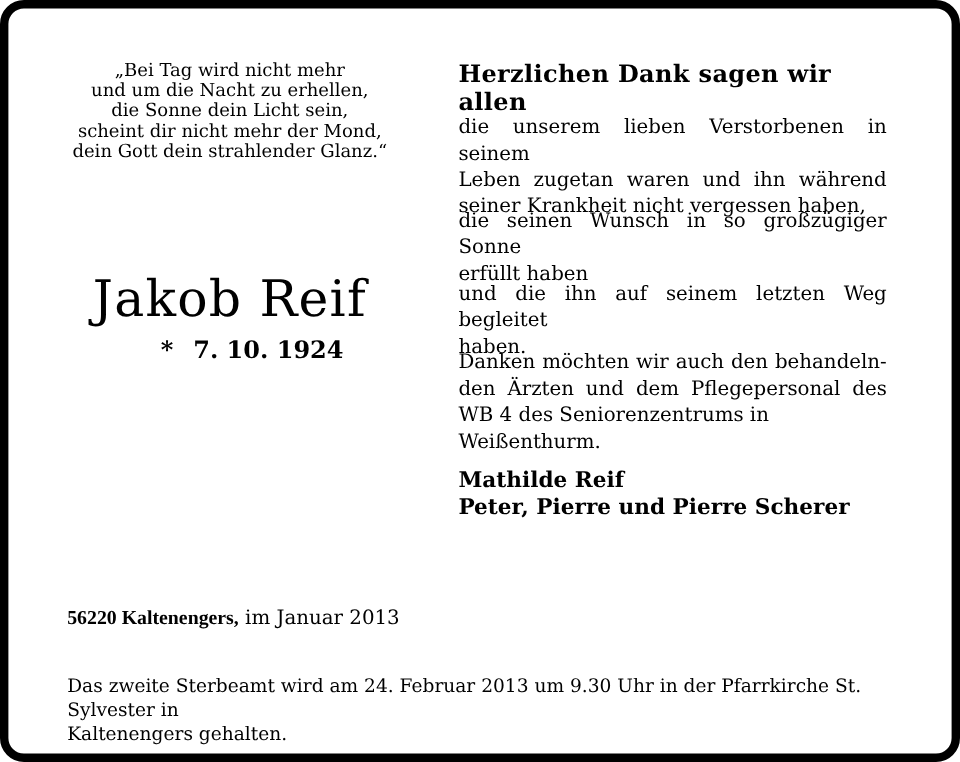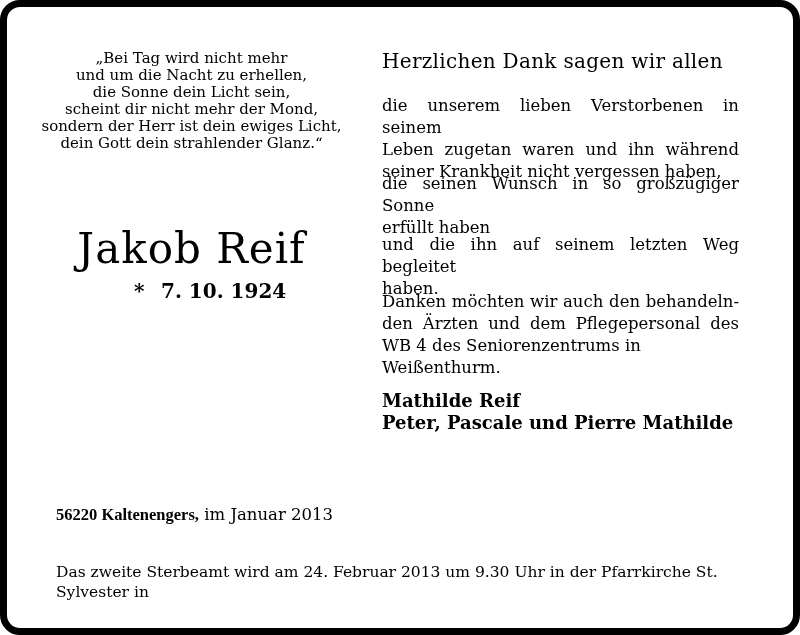--- a/index.html
+++ b/index.html
@@ -54,21 +54,21 @@
     width: 19px;
   }
   .dates .indent {
     padding-left: 8px;
   }
   .thanks-heading {
     position: absolute;
     top: 49px; left: 382px;
     width: 360px;
     font-size: 20px;
-    font-weight: normal;
+    font-weight: bold;
     letter-spacing: 0.3px;
   }
   .para {
     position: absolute;
     left: 382px;
     width: 357px;
     font-size: 16.5px;
     line-height: 22px;
   }
   .p1 { top: 95px; }
@@ -106,21 +106,20 @@
 </head>
 <body>
 
 <div class="frame"></div>
 
 <div class="poem">
   <div>„Bei Tag wird nicht mehr</div>
   <div>und um die Nacht zu erhellen,</div>
   <div>die Sonne dein Licht sein,</div>
   <div>scheint dir nicht mehr der Mond,</div>
-  <div>sondern der Herr ist dein ewiges Licht,</div>
   <div>dein Gott dein strahlender Glanz.“</div>
 </div>
 
 <div class="deceased-name">Jakob Reif</div>
 
 <div class="dates">
   <div>
     <span class="sym">*</span><span class="indent">7. 10. 1924</span>
   </div>
 </div>
@@ -144,23 +143,24 @@
 </div>
 
 <div class="para p4">
   <div class="jline">Danken möchten wir auch den behandeln-</div>
   <div class="jline">den Ärzten und dem Pflegepersonal des</div>
   <div>WB 4 des Seniorenzentrums in Weißenthurm.</div>
 </div>
 
 <div class="family">
   <div>Mathilde Reif</div>
-  <div>Peter, Pascale und Pierre Mathilde</div>
+  <div>Peter, Pierre und Pierre Scherer</div>
 </div>
 
 <div class="footer-place">
   <span class="bold">56220 Kaltenengers,</span>
   <span>im Januar 2013</span>
 </div>
 
 <div class="service">
   <div>Das zweite Sterbeamt wird am 24. Februar 2013 um 9.30 Uhr in der Pfarrkirche St. Sylvester in</div>
+  <div>Kaltenengers gehalten.</div>
 </div>
 
 </body></html>

